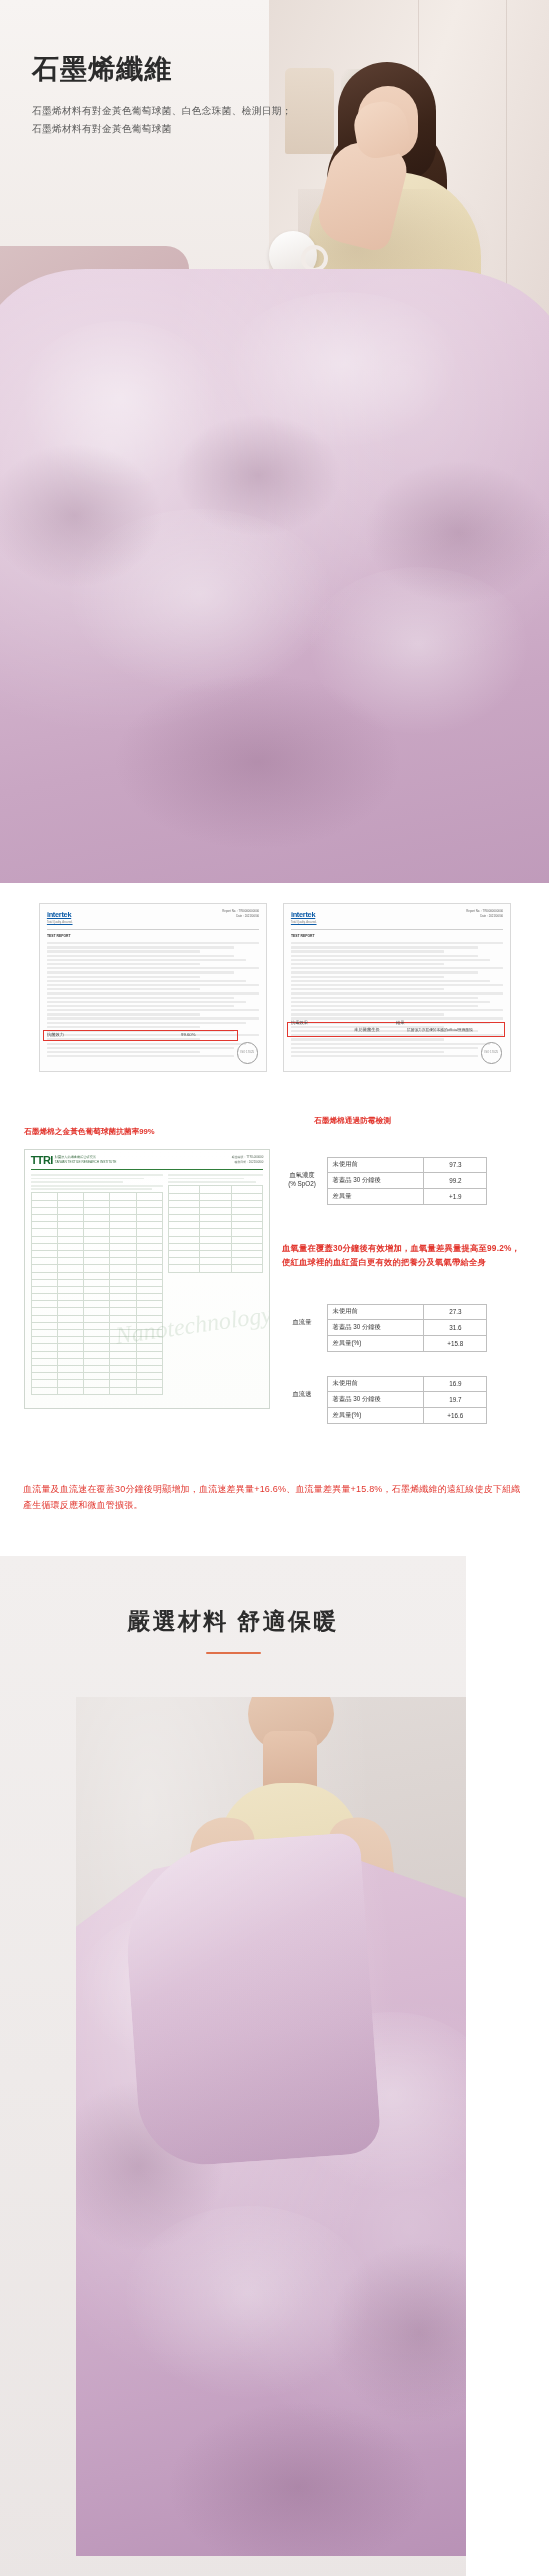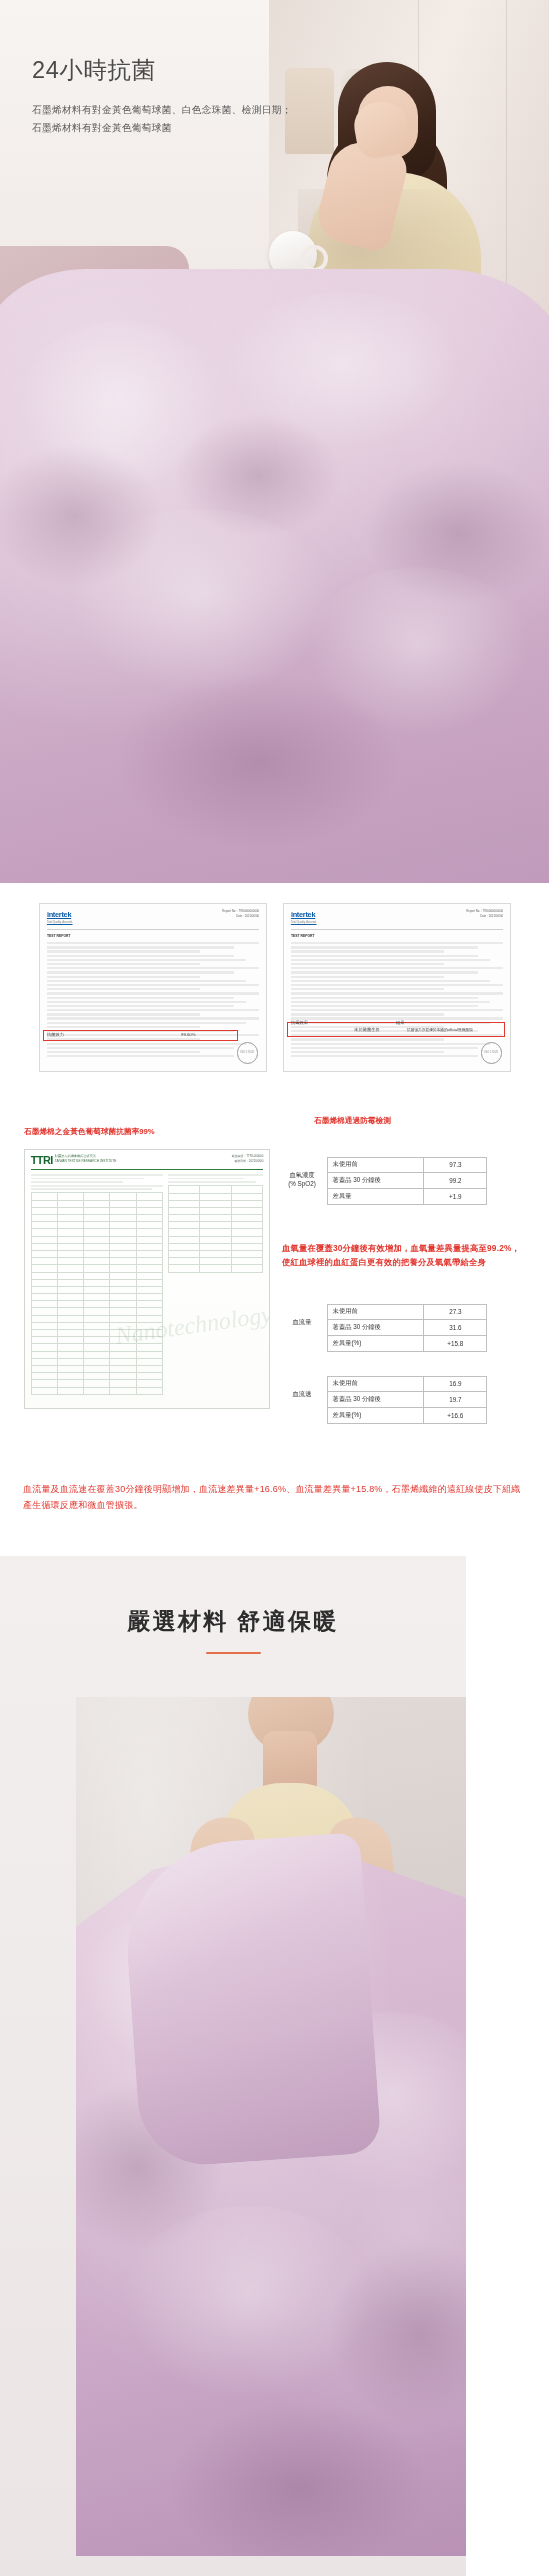--- a/index.html
+++ b/index.html
@@ -363,20 +363,21 @@
     height: 260px;
     border: 0.6px solid #cfd7cf;
     background:
       linear-gradient(180deg, #ffffff 0%, #fcfdfb 100%);
     box-sizing: border-box;
     padding: 4.6px 5.7px;
     overflow: hidden;
   }
   .ttri-top {
     display: flex;
+    align-items: center;
     gap: 2px;
     border-bottom: 0.8px solid #2f7d3a;
     padding-bottom: 2.9px;
   }
   .ttri-logo {
     font-size: 11px;
     font-weight: bold;
     color: #15662d;
     letter-spacing: -0.6px;
   }
@@ -646,21 +647,21 @@
         <div class="quilt-fold" style="left:80px; top:240px; width:275px; height:189px;"></div>
         <div class="quilt-fold" style="left:321px; top:298px; width:229px; height:172px;"></div>
         <div class="quilt-shade" style="left:0px;   top:172px; width:183px; height:149px;"></div>
         <div class="quilt-shade" style="left:189px; top:143px; width:172px; height:126px;"></div>
         <div class="quilt-shade" style="left:378px; top:189px; width:195px; height:149px;"></div>
         <div class="quilt-shade" style="left:126px; top:401px; width:298px; height:183px;"></div>
       </div>
     </div>
 
     <div class="hero-text">
-      <h2 class="hero-subtitle">24小時抗菌</h2>
+      <h1 class="hero-title">石墨烯纖維</h1>
       <div class="hero-desc">
         <div>石墨烯材料有對金黃色葡萄球菌、白色念珠菌、檢測日期；</div>
         <div>石墨烯材料有對金黃色葡萄球菌</div>
       </div>
     </div>
   </section>
 
   <section class="cert">
 
     <div class="cert-row">

